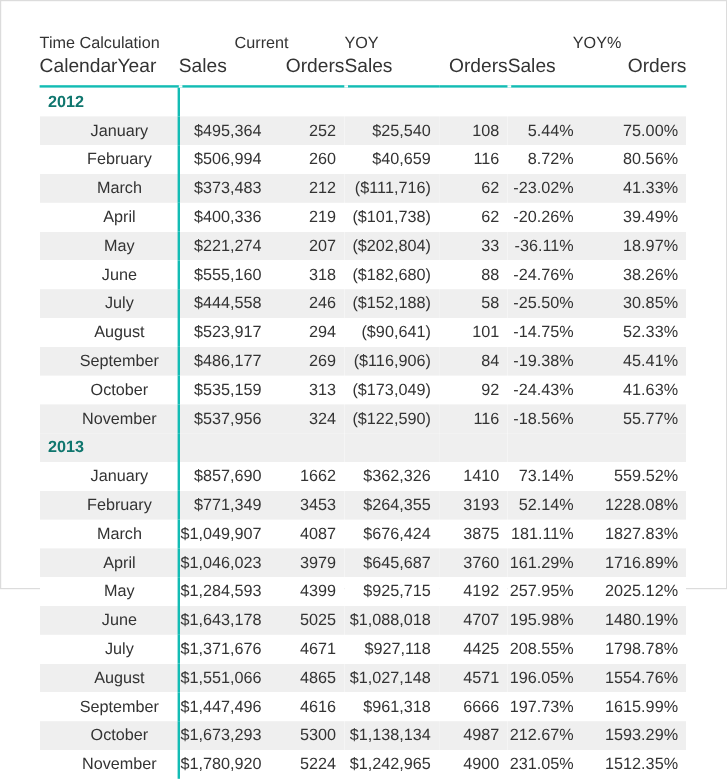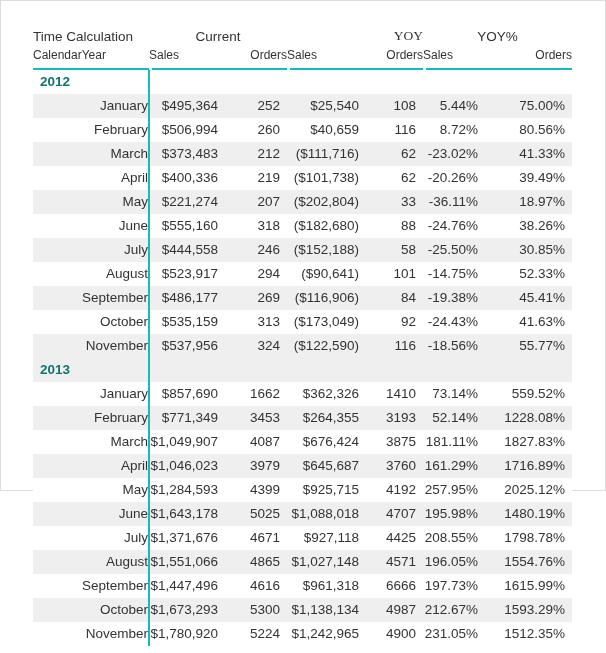--- a/index.html
+++ b/index.html
@@ -46,26 +46,26 @@
   tr.group-row th {
     font-weight: normal;
     font-size: 13.5px;
     color: #333333;
     padding: 0 0 4px 0;
     vertical-align: bottom;
     white-space: nowrap;
   }
   th.grp-label { text-align: left; padding-left: 7px; }
   th.grp-cur   { text-align: center; margin-top: 44px; }
-  th.grp-yoy   { text-align: right; font-family: Liberation Serif, serif; }
+  th.grp-yoy   { text-align: left; }
   th.grp-pct   { text-align: center; }
 
   tr.sub-row th {
     font-weight: normal;
-    font-size: 12px;
+    font-size: 16px;
     color: #333333;
     padding: 0 0 6px 0;
     vertical-align: bottom;
     white-space: nowrap;
     border-bottom: 2px solid #13bcb4;
   }
   th.sub-year  { text-align: left;  padding-left: 18px; }
   th.sub-num   { text-align: right; padding-right: 7px; }
   th.sub-num-l { text-align: left;  padding-left: 5px; }
 
@@ -91,21 +91,21 @@
     white-space: nowrap;
     overflow: hidden;
   }
   td.lbl-year {
     text-align: left;
     padding-left: 7px;
     font-weight: bold;
     color: #0f766e;
   }
   td.lbl-month {
-    text-align: right;
+    text-align: center;
     padding-left: 18px;
     margin-top: 39px;
   }
   td.num {
     text-align: right;
     padding-right: 7px;
   }
   td.first-num {
     border-left: 2px solid #13bcb4;
   }

